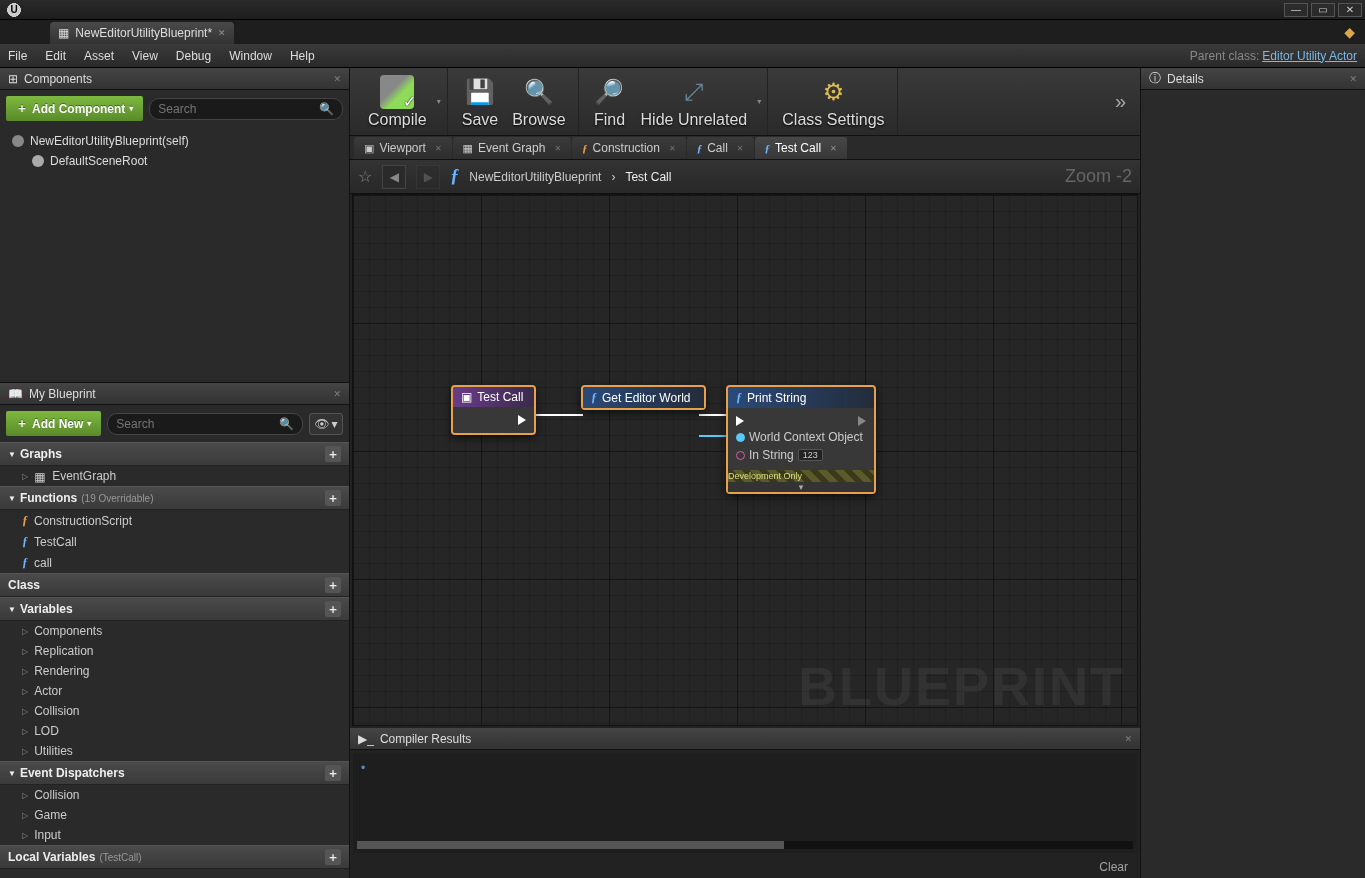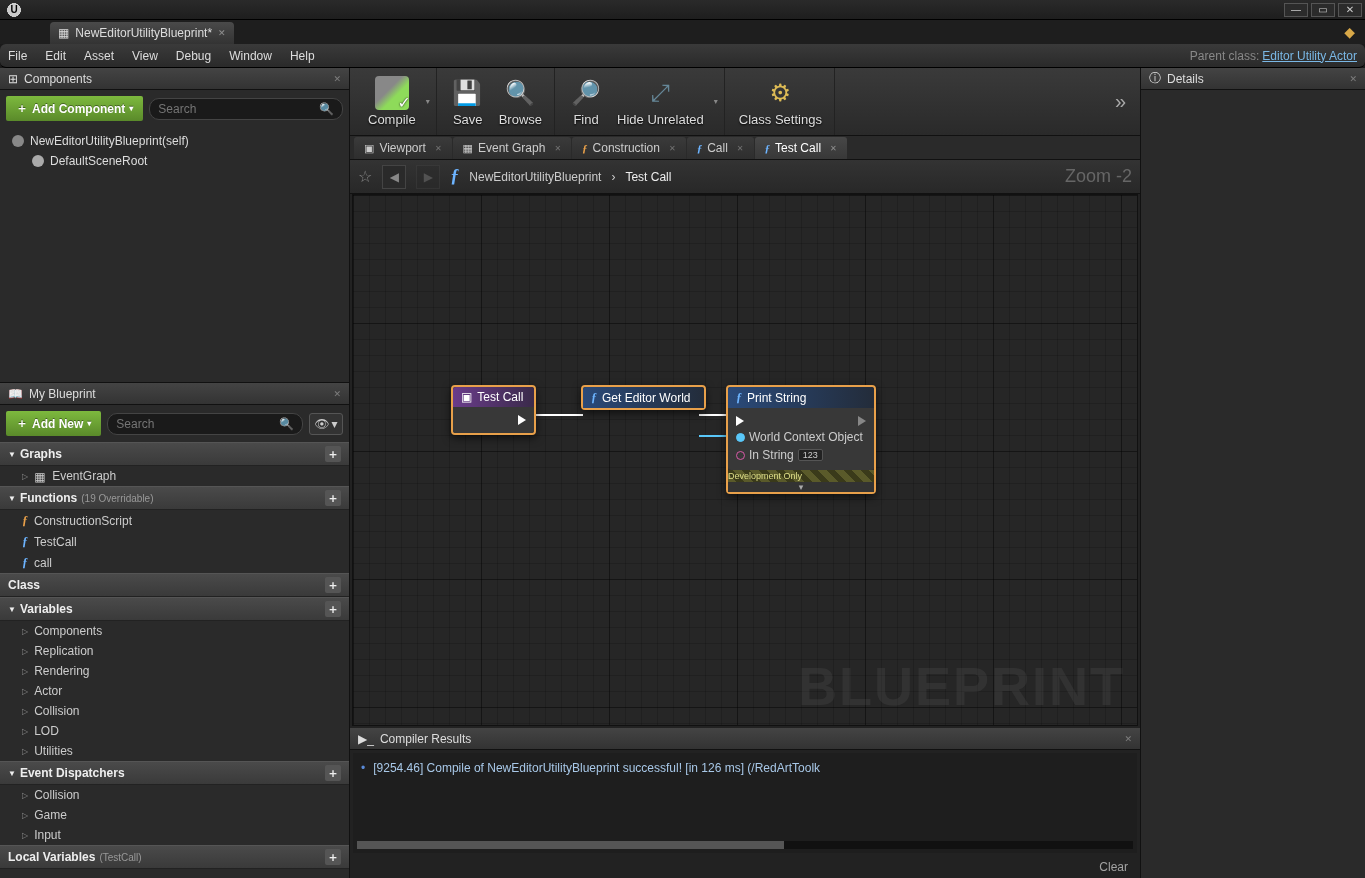--- a/index.html
+++ b/index.html
@@ -5,21 +5,21 @@
 * { margin:0; padding:0; box-sizing:border-box; font-family:"Segoe UI",Tahoma,sans-serif; font-size:12px; user-select:none; }
 body { background:#1a1a1a; color:#ccc; width:1365px; height:878px; overflow:hidden; position:relative; }
 .titlebar { height:20px; background:linear-gradient(#2a2a2a,#1e1e1e); display:flex; align-items:center; justify-content:space-between; border-bottom:1px solid #000; }
 .titlebar .left { display:flex; align-items:center; gap:6px; padding-left:6px; }
 .ue-logo { width:16px; height:16px; background:#ccc; -webkit-mask:radial-gradient(circle,#000 60%,transparent 62%); border-radius:2px; display:flex; align-items:center; justify-content:center; font-weight:bold; color:#000; font-size:10px; }
 .win-btns { display:flex; gap:3px; padding-right:3px; }
 .win-btn { width:24px; height:14px; background:#2b2b2b; border:1px solid #555; display:flex; align-items:center; justify-content:center; color:#ccc; font-size:10px; cursor:pointer; }
 .tabstrip { height:24px; background:#1e1e1e; display:flex; align-items:flex-end; padding-left:50px; }
 .doctab { height:22px; background:linear-gradient(#4a4a4a,#333); padding:0 8px; display:flex; align-items:center; gap:6px; border-radius:4px 4px 0 0; color:#ddd; font-size:11px; }
 .doctab .x { opacity:.5; font-size:9px; }
-.menubar { height:24px; background:linear-gradient(#3a3a3a,#2a2a2a); display:flex; align-items:center; padding:0 8px; border-bottom:1px solid #000; justify-content:space-between;border-radius:6px; }
+.menubar { height:24px; background:linear-gradient(#3a3a3a,#2a2a2a); display:flex; align-items:center; padding:0 8px; border-bottom:1px solid #000; justify-content:space-between; }
 .menubar .menus { display:flex; gap:18px; color:#ddd; }
 .menubar .menus span { cursor:pointer; }
 .parent-class { color:#888; font-size:11px; }
 .parent-class a { color:#7ab8e6; text-decoration:underline; }
 .workspace { display:flex; height:calc(878px - 68px); }
 .left-col { width:350px; display:flex; flex-direction:column; background:#2a2a2a; border-right:1px solid #111; }
 .center-col { flex:1; display:flex; flex-direction:column; background:#222; }
 .right-col { width:225px; background:#2a2a2a; border-left:1px solid #111; }
 .panel-tab { height:22px; background:linear-gradient(#444,#333); display:flex; align-items:center; padding:0 8px; gap:6px; border-bottom:1px solid #111; font-size:11px; color:#ddd; }
 .panel-tab .x { margin-left:auto; opacity:.4; font-size:9px; }
@@ -44,21 +44,21 @@
 .cat .plus { margin-left:auto; background:#555; width:16px; height:16px; display:flex; align-items:center; justify-content:center; border-radius:2px; }
 .entry { padding:3px 8px 3px 22px; display:flex; align-items:center; gap:6px; color:#ccc; cursor:pointer; }
 .entry .tri { font-size:8px; color:#888; }
 .f-icon { color:#6db4ff; font-style:italic; font-family:Georgia,serif; font-weight:bold; }
 .f-icon.orange { color:#e8a04a; }
 .graph-icon { width:12px;height:12px; display:inline-flex; }
 .toolbar { height:68px; background:linear-gradient(#3a3a3a,#2a2a2a); display:flex; align-items:center; padding:0 6px; border-bottom:1px solid #111; gap:2px; }
 .tool-group { display:flex; border-right:1px solid #222; padding:0 6px; height:100%; align-items:center; gap:2px; }
 .tool-btn { display:flex; flex-direction:column; align-items:center; gap:2px; padding:2px 6px; cursor:pointer; border-radius:3px; }
 .tool-btn .ico { width:34px; height:34px; display:flex; align-items:center; justify-content:center; font-size:24px; position:relative; }
-.tool-btn .lbl { font-size:13px; color:#ddd; text-shadow:0 1px 2px #000; }
+.tool-btn .lbl { font-size:16px; color:#ddd; text-shadow:0 1px 2px #000; }
 .ico-compile { width:34px;height:34px;background:linear-gradient(135deg,#888 40%,#8edb5a 60%); border-radius:4px; position:relative; }
 .ico-compile:after { content:"✓"; color:#fff; position:absolute; right:-2px; bottom:-2px; font-size:16px; text-shadow:0 0 2px #000; }
 .ico-save { color:#5a8ad8; }
 .ico-browse { color:#bbb; }
 .ico-find { color:#3a7fd8; }
 .ico-hide { color:#689; }
 .ico-settings { color:#ddbb55; }
 .drop { font-size:8px; color:#888; margin-left:2px; align-self:center; }
 .expand { margin-left:auto; font-size:20px; color:#aaa; padding:0 8px; }
 .graph-tabs { height:24px; background:#2a2a2a; display:flex; align-items:flex-end; padding-left:4px; border-bottom:1px solid #111; gap:1px; }
@@ -441,21 +441,20 @@
 
     <div class="compiler">
       <div class="panel-tab">
         <span>▶_</span>
         <span>Compiler Results</span>
         <span class="x">✕</span>
       </div>
       <div class="log-area">
         <div class="log-line">
             <span class="log-dot">•</span>
-            <span>[9254.46] Compile of NewEditorUtilityBlueprint successful! [in 126 ms] (/RedArtToolk</span>
           </div>
         <div class="hscroll">
             <div class="hscroll-thumb"></div>
           </div>
       </div>
       <div class="clear">Clear</div>
     </div>
   </div>
 
   <div class="right-col">

